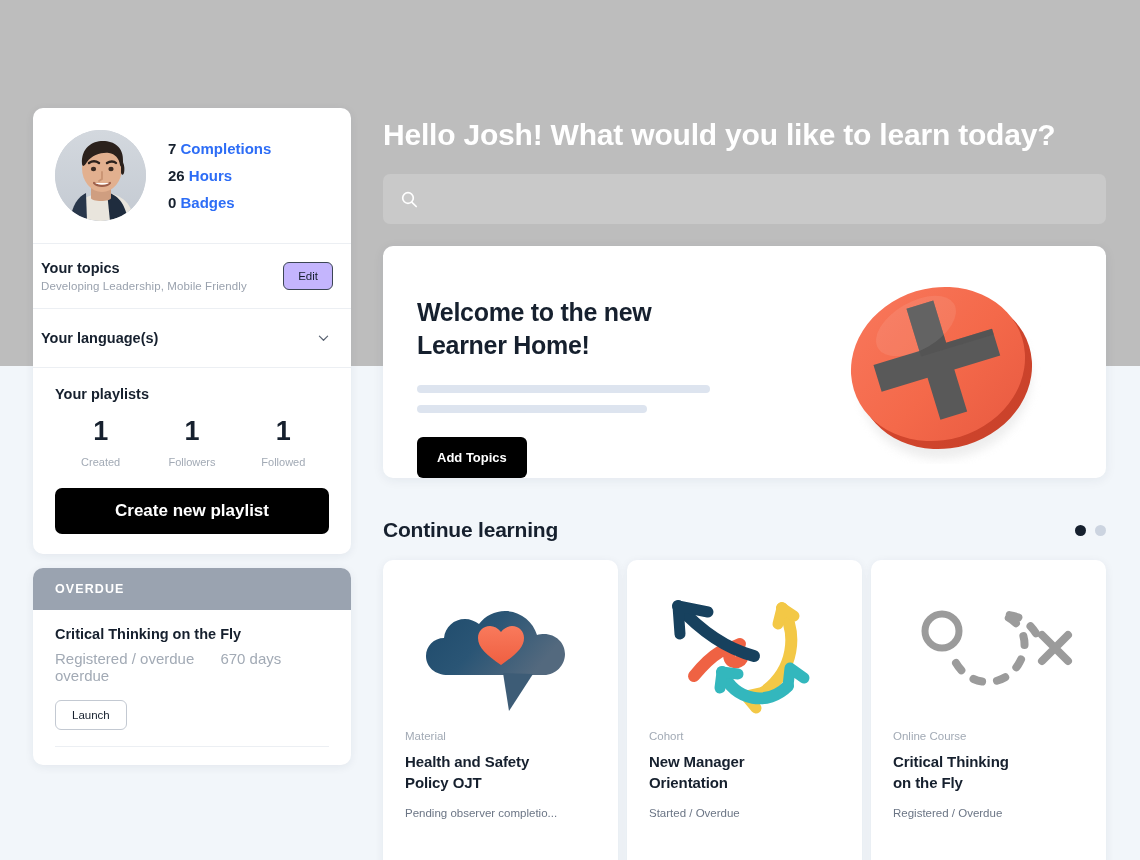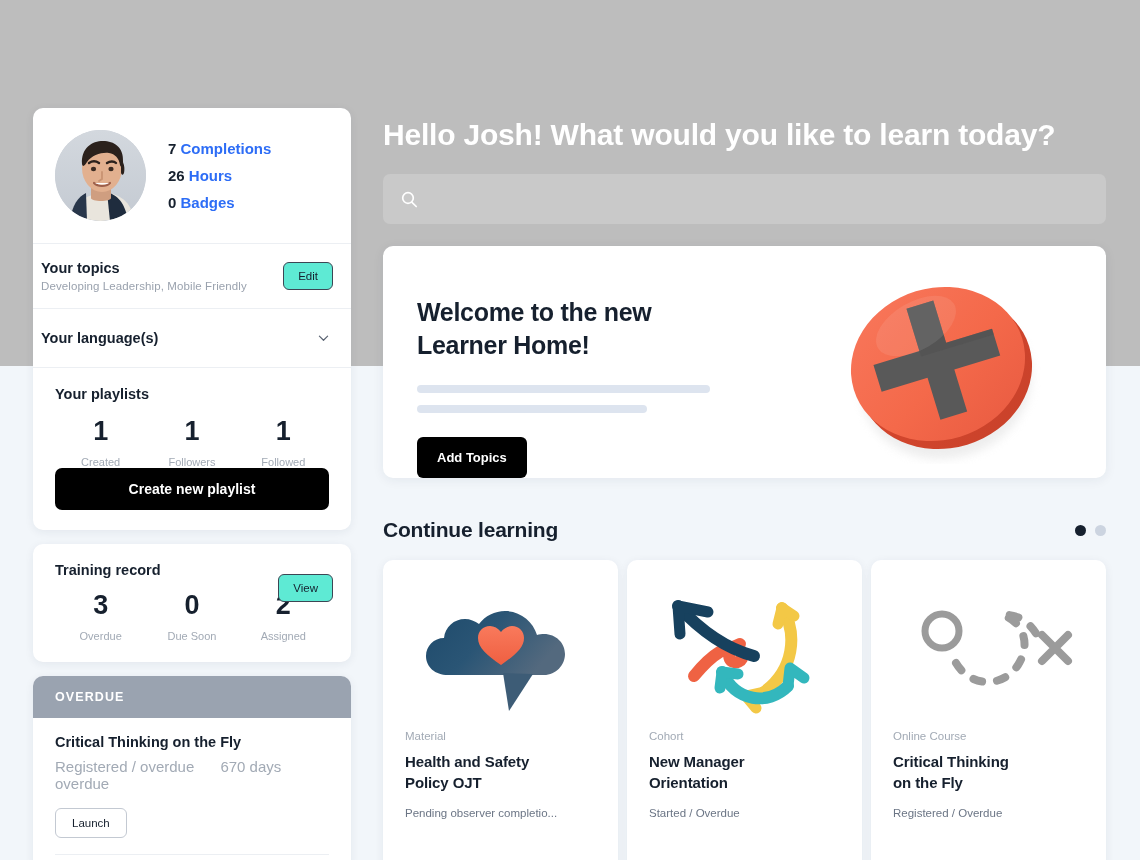--- a/index.html
+++ b/index.html
@@ -45,40 +45,40 @@
   .stat-line .lbl { color: #2d6df6; }
 
   .divider { height: 1px; background: #eceff3; }
 
   .sec { padding: 16px 20px 16px 8px; position: relative; }
   .sec-title { font-size: 14.5px; font-weight: bold; color: #16202e; }
   .sec-sub { font-size: 11.5px; color: #9aa2ae; margin-top: 4px; letter-spacing: .1px; }
   .btn-outline {
     position: absolute; right: 18px; top: 50%; transform: translateY(-50%);
     border: 1px solid #3c4654; border-radius: 6px;
-    background: #5eead4; color: #16202e;
+    background: #c4b5fd; color: #16202e;
     font-size: 11.5px; padding: 7px 14px; cursor: pointer;
     font-family: inherit;
     margin-left: 32px;
   }
   .chev {
     position: absolute; right: 22px; top: 50%; transform: translateY(-50%);
     width: 11px; height: 11px;
   }
   .chev svg { display: block; }
 
   .playlists { padding: 18px 22px 20px 22px; }
   .num-row { display: flex; margin-top: 16px; }
   .num-col { flex: 1; text-align: center; }
   .num-big { font-size: 27px; font-weight: bold; color: #16202e; line-height: 1; }
   .num-lbl { font-size: 11px; color: #a2aab5; margin-top: 11px; }
   .btn-dark {
-    display: block; width: 100%; 
+    display: block; width: 100%; margin-top: 20px;
     background: #000; color: #fff; border: none; border-radius: 7px;
-    padding: 13px 8px; font-size: 14px; font-weight: bold; cursor: pointer;
+    padding: 13px 8px; font-size: 17px; font-weight: bold; cursor: pointer;
     font-family: inherit;
   }
 
   .training { padding: 18px 22px 20px 22px; position: relative; }
   .training .num-row { margin-top: 14px; }
 
   .overdue-head {
     background: #9aa3b0; color: #fff;
     font-size: 12.5px; font-weight: bold; letter-spacing: 1.1px;
     padding: 14px 20px 14px 22px;
@@ -258,40 +258,20 @@
           </div>
           <div class="num-col">
             <div class="num-big">1</div>
             <div class="num-lbl">Followed</div>
           </div>
         </div>
         <button class="btn-dark">Create new playlist</button>
       </div>
     </div>
 
-    <div class="card">
-      <div class="training">
-        <div class="sec-title">Training record</div>
-        <button class="btn-outline" style="top:30px;transform:none;">View</button>
-        <div class="num-row">
-          <div class="num-col">
-            <div class="num-big">3</div>
-            <div class="num-lbl">Overdue</div>
-          </div>
-          <div class="num-col">
-            <div class="num-big">0</div>
-            <div class="num-lbl">Due Soon</div>
-          </div>
-          <div class="num-col">
-            <div class="num-big">2</div>
-            <div class="num-lbl">Assigned</div>
-          </div>
-        </div>
-      </div>
-    </div>
 
     <div class="card">
       <div class="overdue-head">OVERDUE</div>
       <div class="overdue-body">
         <div class="ov-title">Critical Thinking on the Fly</div>
         <div class="ov-meta">
           <span>Registered / overdue</span>
           <span>670 days overdue</span>
         </div>
         <button class="btn-launch">Launch</button>

